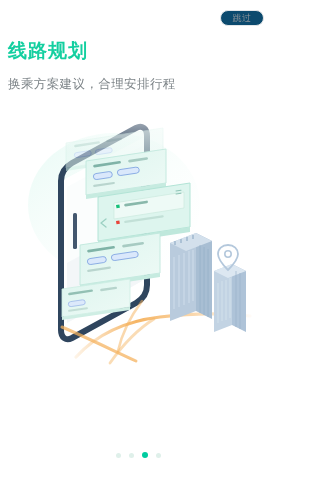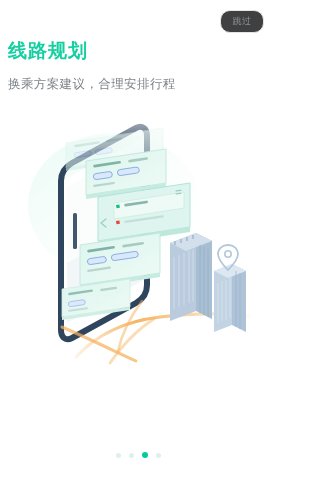--- a/index.html
+++ b/index.html
@@ -13,24 +13,24 @@
     position:relative;
     width:276px; height:480px;
     background:#ffffff;
     overflow:hidden;
   }
 
   
   .skip-btn {
     position:absolute;
     top:10px; right:12px;
-    width:44px; height:23px;
+    width:44px; height:16px;
     border:1px solid #e3e6e8;
     border-radius:10px;
-    background:#404040;
+    background:#0c4a6e;
     display:flex; align-items:center; justify-content:center;
     font-size:9px;
     color:#8e9499;
     letter-spacing:0.5px;
     cursor:pointer;
   }
 
   
   .header { position:absolute; top:0; left:8px; width:276px; text-align:left; }
   .title {

